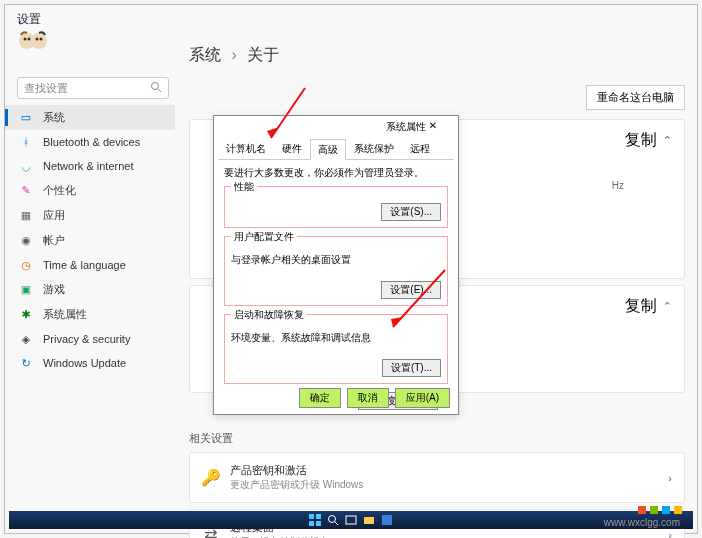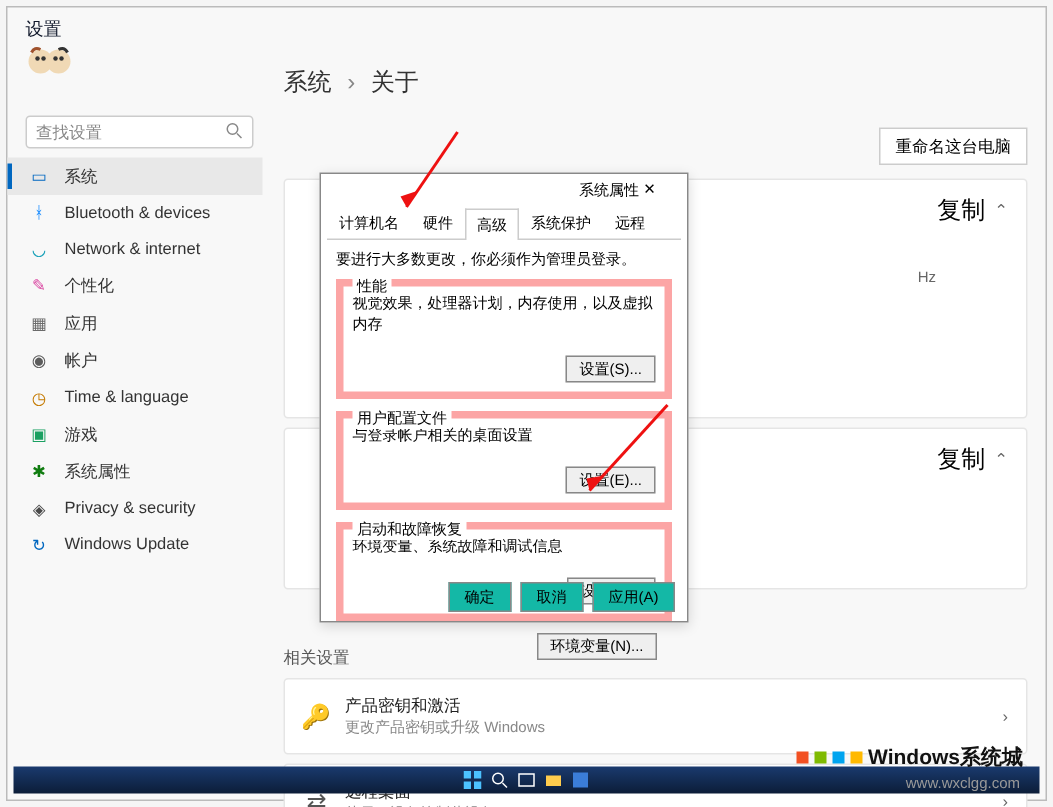--- a/index.html
+++ b/index.html
@@ -31,28 +31,28 @@
 .chev { font-size: 11px; color: #666; }
 
 .dialog { position: absolute; left: 208px; top: 110px; width: 246px; height: 300px; background: #fff; border: 1px solid #888; box-shadow: 0 2px 8px rgba(0,0,0,0.15); font-size: 10px; }
 .dlg-title { display: flex; justify-content: flex-end; padding: 4px 18px; font-size: 10px; }
 .dlg-close { cursor: pointer; width: 14px; text-align: center; }
 .tabs { display: flex; border-bottom: 1px solid #ccc; font-size: 10px; margin: 0 4px; }
 .tab { padding: 3px 7px; border: 1px solid transparent; border-bottom: none; cursor: pointer; }
 .tab.act { border-color: #ccc; background: #fff; position: relative; top: 1px; }
 .dlg-body { padding: 6px 10px; }
 .dlg-note { font-size: 10px; margin-bottom: 6px; }
-.grp { border: 5px solid #fca5a5; padding: 4px 6px 6px; margin-bottom: 8px; position: relative; }
+.grp { border: 1px solid #fca5a5; padding: 16px 6px 6px; margin-bottom: 8px; position: relative; }
 .grp .gl { position: absolute; top: -7px; left: 6px; background: #fff; padding: 0 3px; font-size: 10px; }
 .grp .gd { font-size: 10px; margin-bottom: 14px; }
 .grp .gb, .env-btn { float: right; border: 1px solid #888; background: #efefef; padding: 1px 8px; font-size: 10px; cursor: pointer; }
 .grp::after { content: ""; display: block; clear: both; }
 .env-row { text-align: right; margin: 4px 10px 0 0; }
 .dlg-foot { position: absolute; bottom: 6px; right: 8px; display: flex; gap: 6px; }
-.dlg-foot button { border: 1px solid #888; background: #14b8a6; padding: 2px 10px; font-size: 10px; cursor: pointer; }
+.dlg-foot button { border: 1px solid #888; background: #bef264; padding: 2px 10px; font-size: 10px; cursor: pointer; }
 
 .arrow { position: absolute; pointer-events: none; }
 .arrow-line { stroke: #e11; stroke-width: 2; fill: none; }
 .arrow-head { fill: #e11; }
 
 .taskbar { position: absolute; left: 4px; right: 4px; bottom: 4px; height: 18px; background: linear-gradient(#1a3a6e,#0c1d38); display: flex; align-items: center; justify-content: center; gap: 6px; }
 .tb-ico { width: 12px; height: 12px; }
 
 .watermark { position: absolute; right: 20px; bottom: 24px; display: flex; align-items: center; gap: 4px; font-size: 14px; font-weight: bold; color: #111; }
 .watermark .wm-sq { display: inline-block; width: 8px; height: 8px; }
@@ -190,21 +190,20 @@
       <div class="tab">计算机名</div>
       <div class="tab">硬件</div>
       <div class="tab act">高级</div>
       <div class="tab">系统保护</div>
       <div class="tab">远程</div>
     </div>
     <div class="dlg-body">
       <div class="dlg-note">要进行大多数更改，你必须作为管理员登录。</div>
       <div class="grp">
         <span class="gl">性能</span>
-        <div class="gd">视觉效果，处理器计划，内存使用，以及虚拟内存</div>
         <button class="gb">设置(S)...</button>
       </div>
       <div class="grp">
         <span class="gl">用户配置文件</span>
         <div class="gd">与登录帐户相关的桌面设置</div>
         <button class="gb">设置(E)...</button>
       </div>
       <div class="grp">
         <span class="gl">启动和故障恢复</span>
         <div class="gd">环境变量、系统故障和调试信息</div>
@@ -251,15 +250,14 @@
         <rect x="1" y="1" width="10" height="10" fill="#3b7dd8"></rect>
       </svg>
   </div>
 </div>
 
 <div class="watermark">
   <span class="wm-sq" style="background:#f25022"></span>
     <span class="wm-sq" style="background:#7fba00"></span>
     <span class="wm-sq" style="background:#00a4ef"></span>
     <span class="wm-sq" style="background:#ffb900"></span>
-  <span>Windows系统城</span>
 </div>
 <div class="wm-url">www.wxclgg.com</div>
 
 </body></html>

